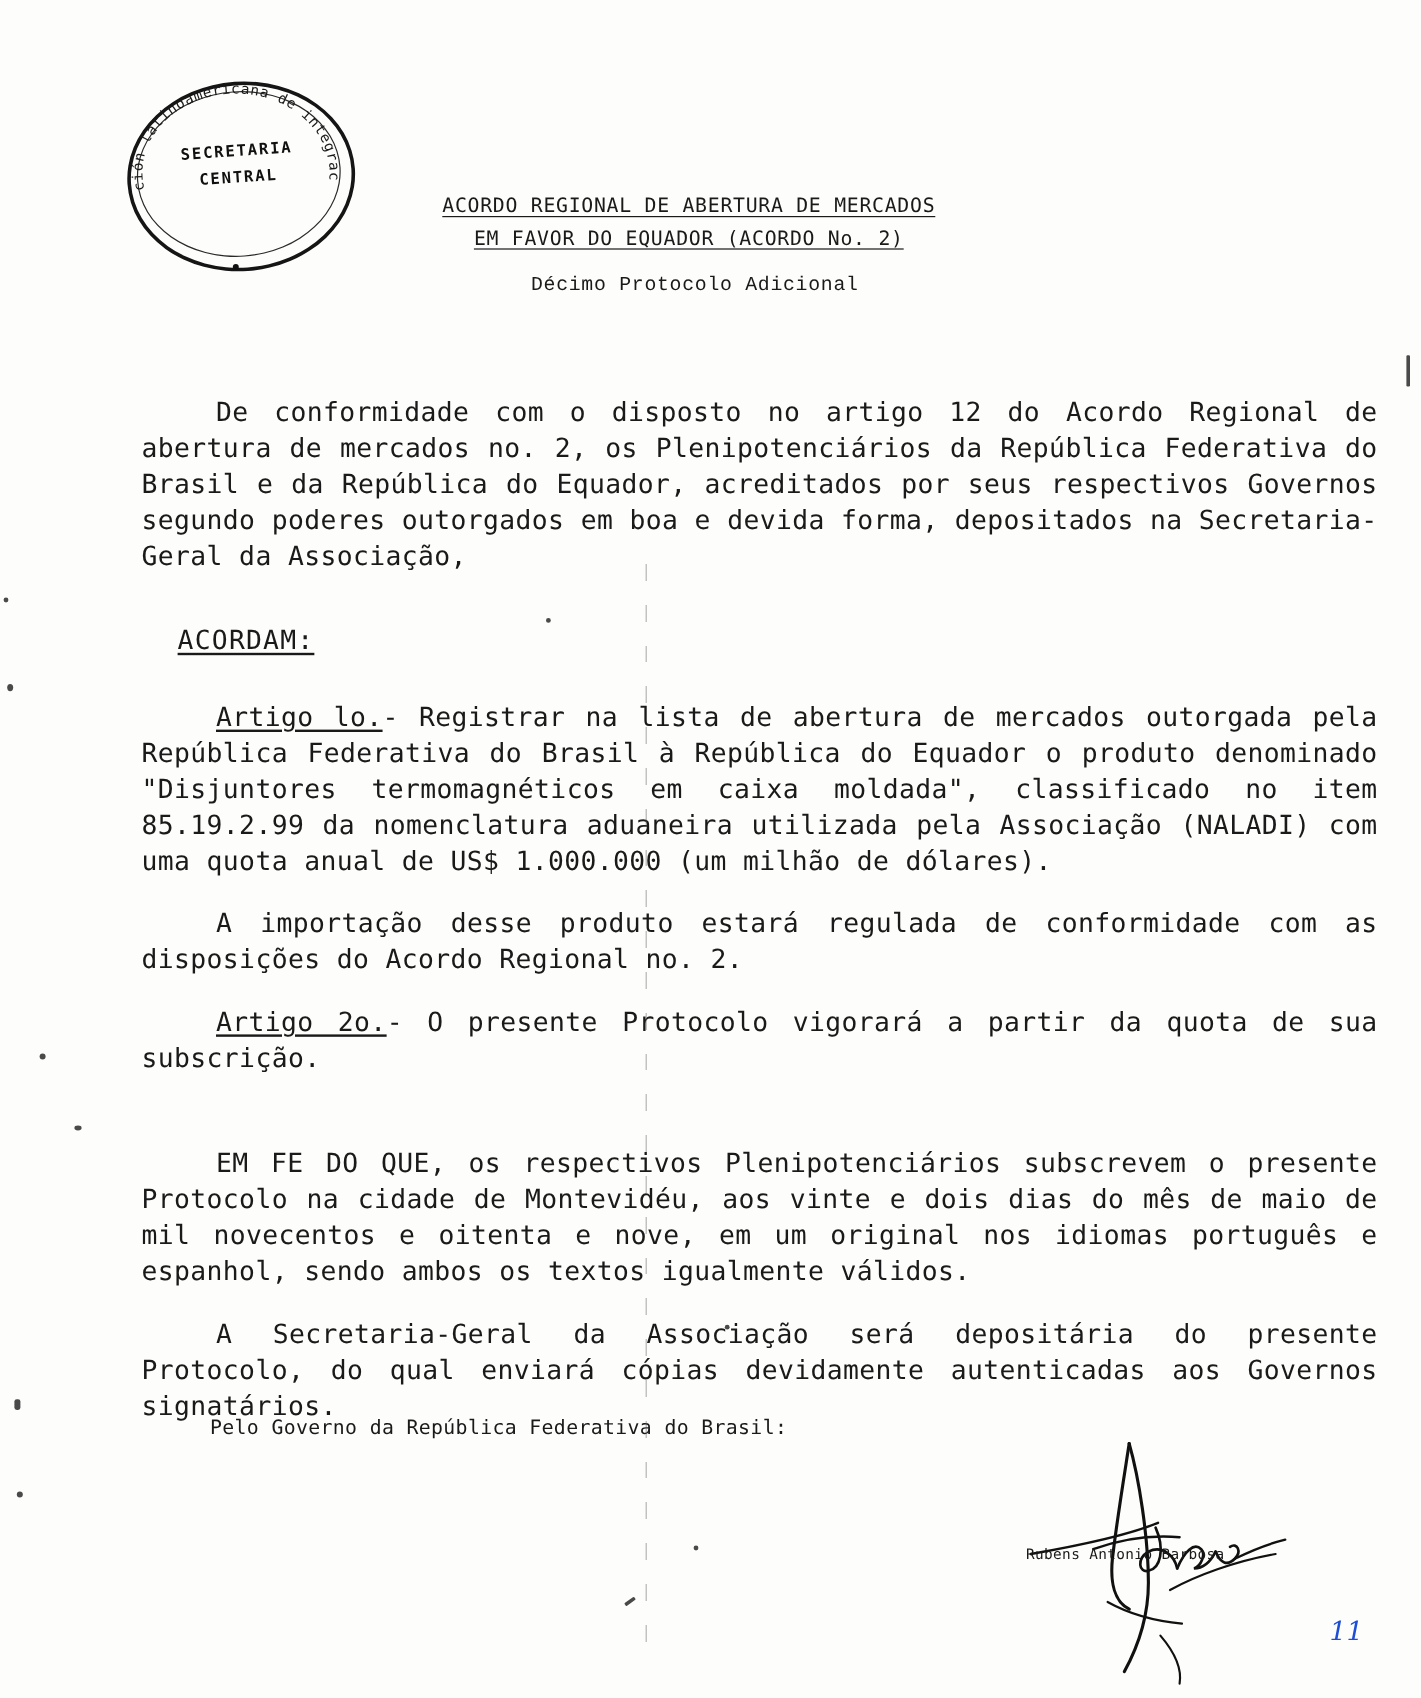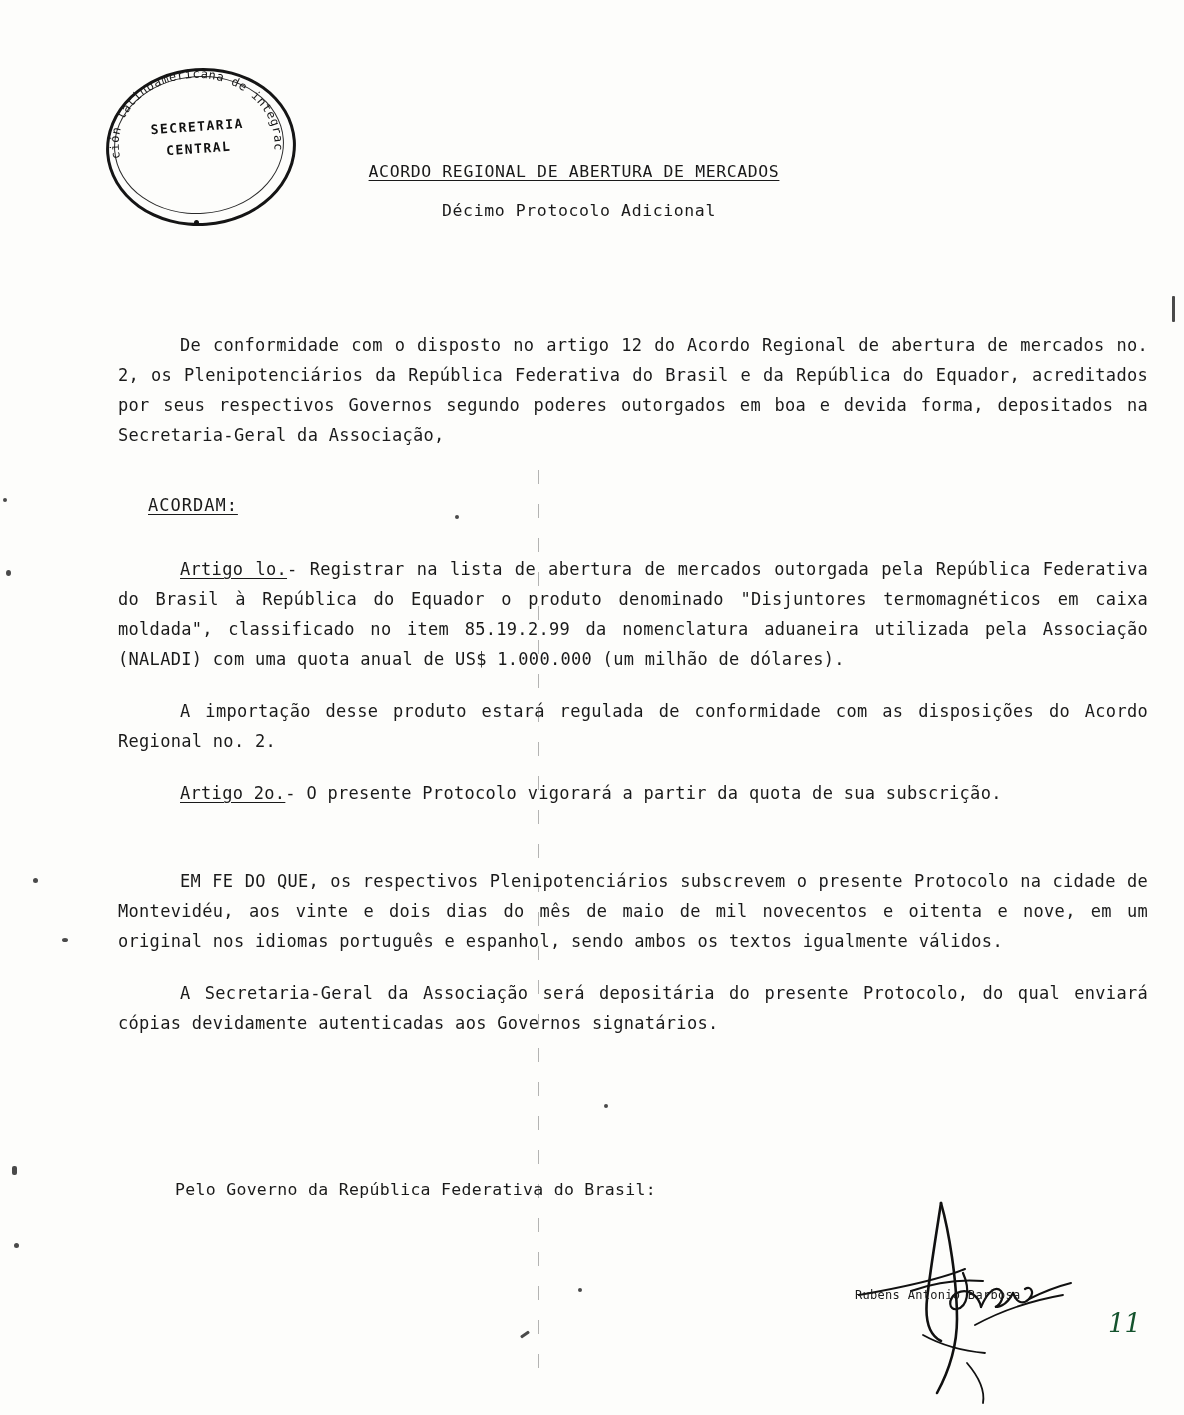--- a/index.html
+++ b/index.html
@@ -103,29 +103,30 @@
     display: inline-block;
   }
   .title-block {
     margin-left: 70px;
   }
   .subtitle {
     margin-top: 16px;
     margin-left: 80px;
     font-size: 16.5px;
     letter-spacing: 0.6px;
+    font-family: Liberation Mono, monospace;
   }
 
   
   .body-text {
     position: absolute;
     left: 118px;
     top: 330px;
     width: 1030px;
-    font-size: 17px;
+    font-size: 22px;
     line-height: 30px;
     letter-spacing: 0.3px;
   }
   .para {
     margin-bottom: 22px;
     text-align: justify;
     text-justify: inter-word;
   }
   .para.indent::before {
     content: "";
@@ -167,25 +168,25 @@
     position: absolute;
     left: 845px;
     top: 1195px;
     width: 260px;
     height: 210px;
     pointer-events: none;
   }
   .page-number {
     position: absolute;
     left: 1108px;
-    top: 1308px;
+    top: 1348px;
     font-family: "DejaVu Serif", serif;
     font-style: italic;
-    font-size: 26px;
-    color: #14532d;
+    font-size: 22px;
+    color: #1d4ed8;
   }
 
   
   .speck {
     position: absolute;
     background: #4a4a4a;
     border-radius: 50%;
   }
   .fold-line {
     position: absolute;
@@ -221,20 +222,21 @@
     <div class="stamp-center">
       <div>SECRETARIA</div>
       <div>CENTRAL</div>
     </div>
     <div class="stamp-dot"></div>
   </div>
 
   <div class="doc-header">
     <div class="title-block">
       <div class="title-line">ACORDO REGIONAL DE ABERTURA DE MERCADOS</div>
+      <div><span class="title-line">EM FAVOR DO EQUADOR (ACORDO No. 2)</span></div>
     </div>
     <div class="subtitle">Décimo Protocolo Adicional</div>
   </div>
 
   <div class="body-text">
 
     <div class="para indent gap-mid">De conformidade com o disposto no artigo 12 do Acordo Regional de abertura de mercados no. 2, os Plenipotenciários da República Federativa do Brasil e da República do Equador, acreditados por seus respectivos Governos segundo poderes outorgados em boa e devida forma, depositados na Secretaria-Geral da Associação,</div>
 
     <div class="acordam"><span>ACORDAM:</span></div>
 

